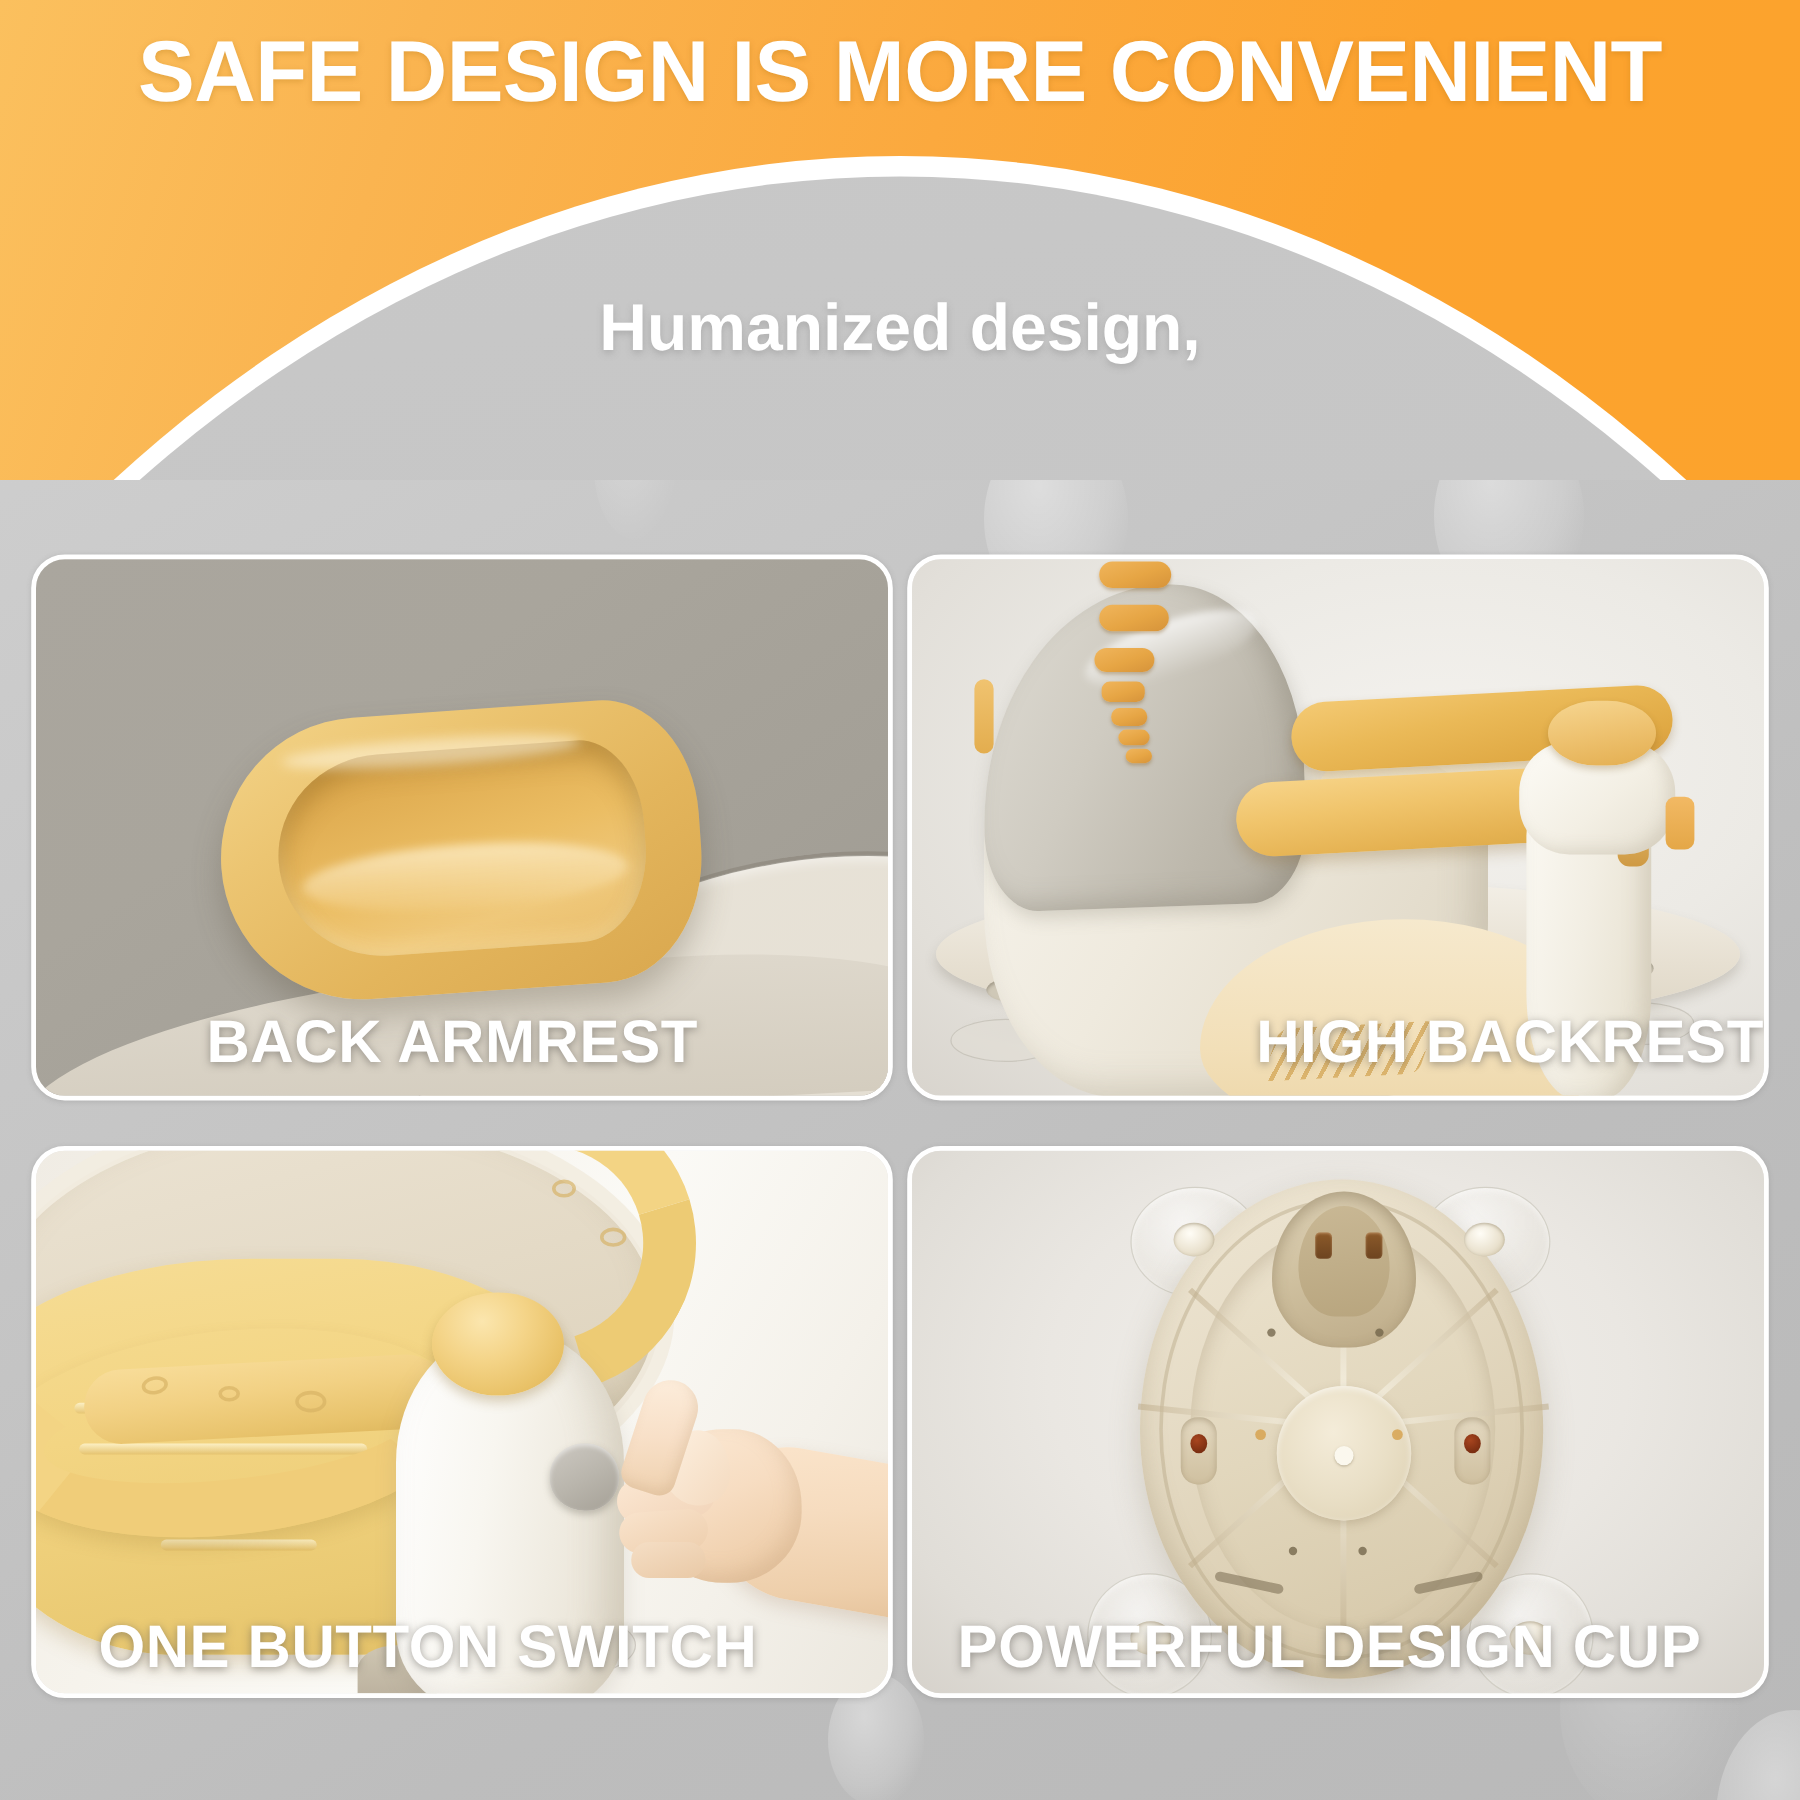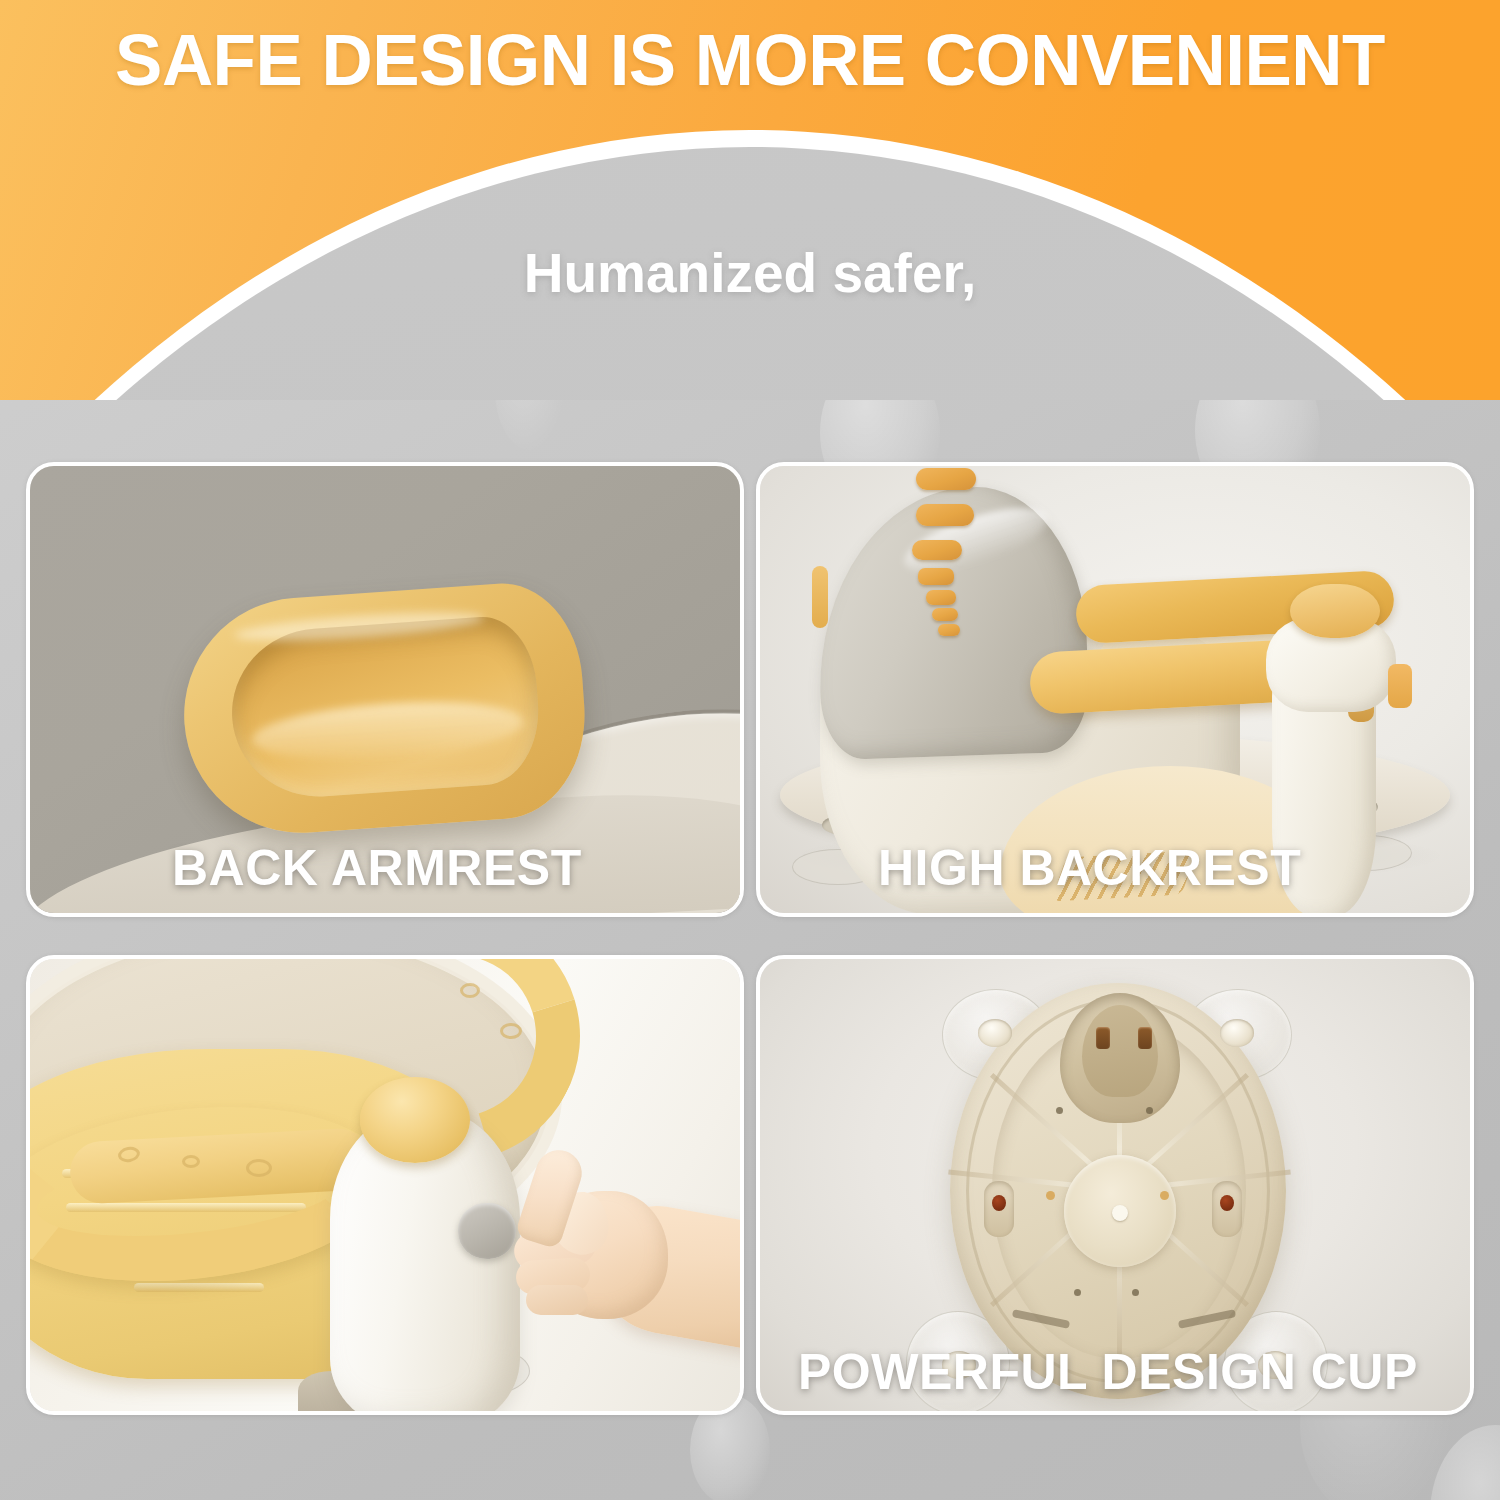--- a/index.html
+++ b/index.html
@@ -111,21 +111,21 @@
     text-align:center;
     color:#ffffff;
     font-size:50px;
     font-weight:bold;
     letter-spacing:0.5px;
     text-shadow:0 2px 7px rgba(90,85,80,0.55);
     z-index:40;
     white-space:nowrap;
   }
   .panel-label.p1 { text-align:left; padding-left:142px; bottom:16px; }
-  .panel-label.p2 { text-align:left; padding-left:118px; bottom:16px; }
+  .panel-label.p2 { text-align:right; padding-left:118px; bottom:16px; }
   .panel-label.p3 { text-align:left; padding-left:52px;  bottom:10px; }
   .panel-label.p4 { text-align:left; padding-left:38px;  bottom:10px; }
 
   .scene { position:absolute; inset:0; }
 
   
   .p1-bg {
     position:absolute; inset:0;
     background:linear-gradient(145deg,#aaa69e 0%,#a9a59c 35%,#a4a097 70%,#9e9a92 100%);
   }
@@ -665,21 +665,21 @@
   <div class="bokeh bk6"></div>
 
   <div class="header-orange">
     <div class="arc-stroke"></div>
     <div class="arc-fill"></div>
   </div>
 
   <h1 class="title">SAFE DESIGN IS MORE CONVENIENT</h1>
 
   <div class="subtitle">
-    <span class="ln">Humanized safer,</span>
+    <span class="ln">Humanized design,</span>
   </div>
 
   <div class="grid">
 
     <div class="panel">
       <div class="scene">
         <div class="p1-bg"></div>
         <div class="p1-cream"></div>
         <div class="p1-creamline"></div>
         <div class="p1-bottomstrip"></div>
@@ -759,20 +759,21 @@
         <div class="p3-hand">
           <div class="p3-forearm"></div>
           <div class="p3-palm"></div>
           <div class="p3-f2"></div>
           <div class="p3-f3"></div>
           <div class="p3-f4"></div>
           <div class="p3-thumb"></div>
           <div class="p3-index"></div>
         </div>
       </div>
+      <div class="panel-label p3">ONE BUTTON SWITCH</div>
     </div>
 
     <div class="panel">
       <div class="scene">
         <div class="p4-bg"></div>
         <div class="p4-cup cup-tl"></div>
         <div class="p4-cup cup-tr"></div>
         <div class="p4-cup cup-bl"></div>
         <div class="p4-cup cup-br"></div>
         <div class="p4-plate"></div>

